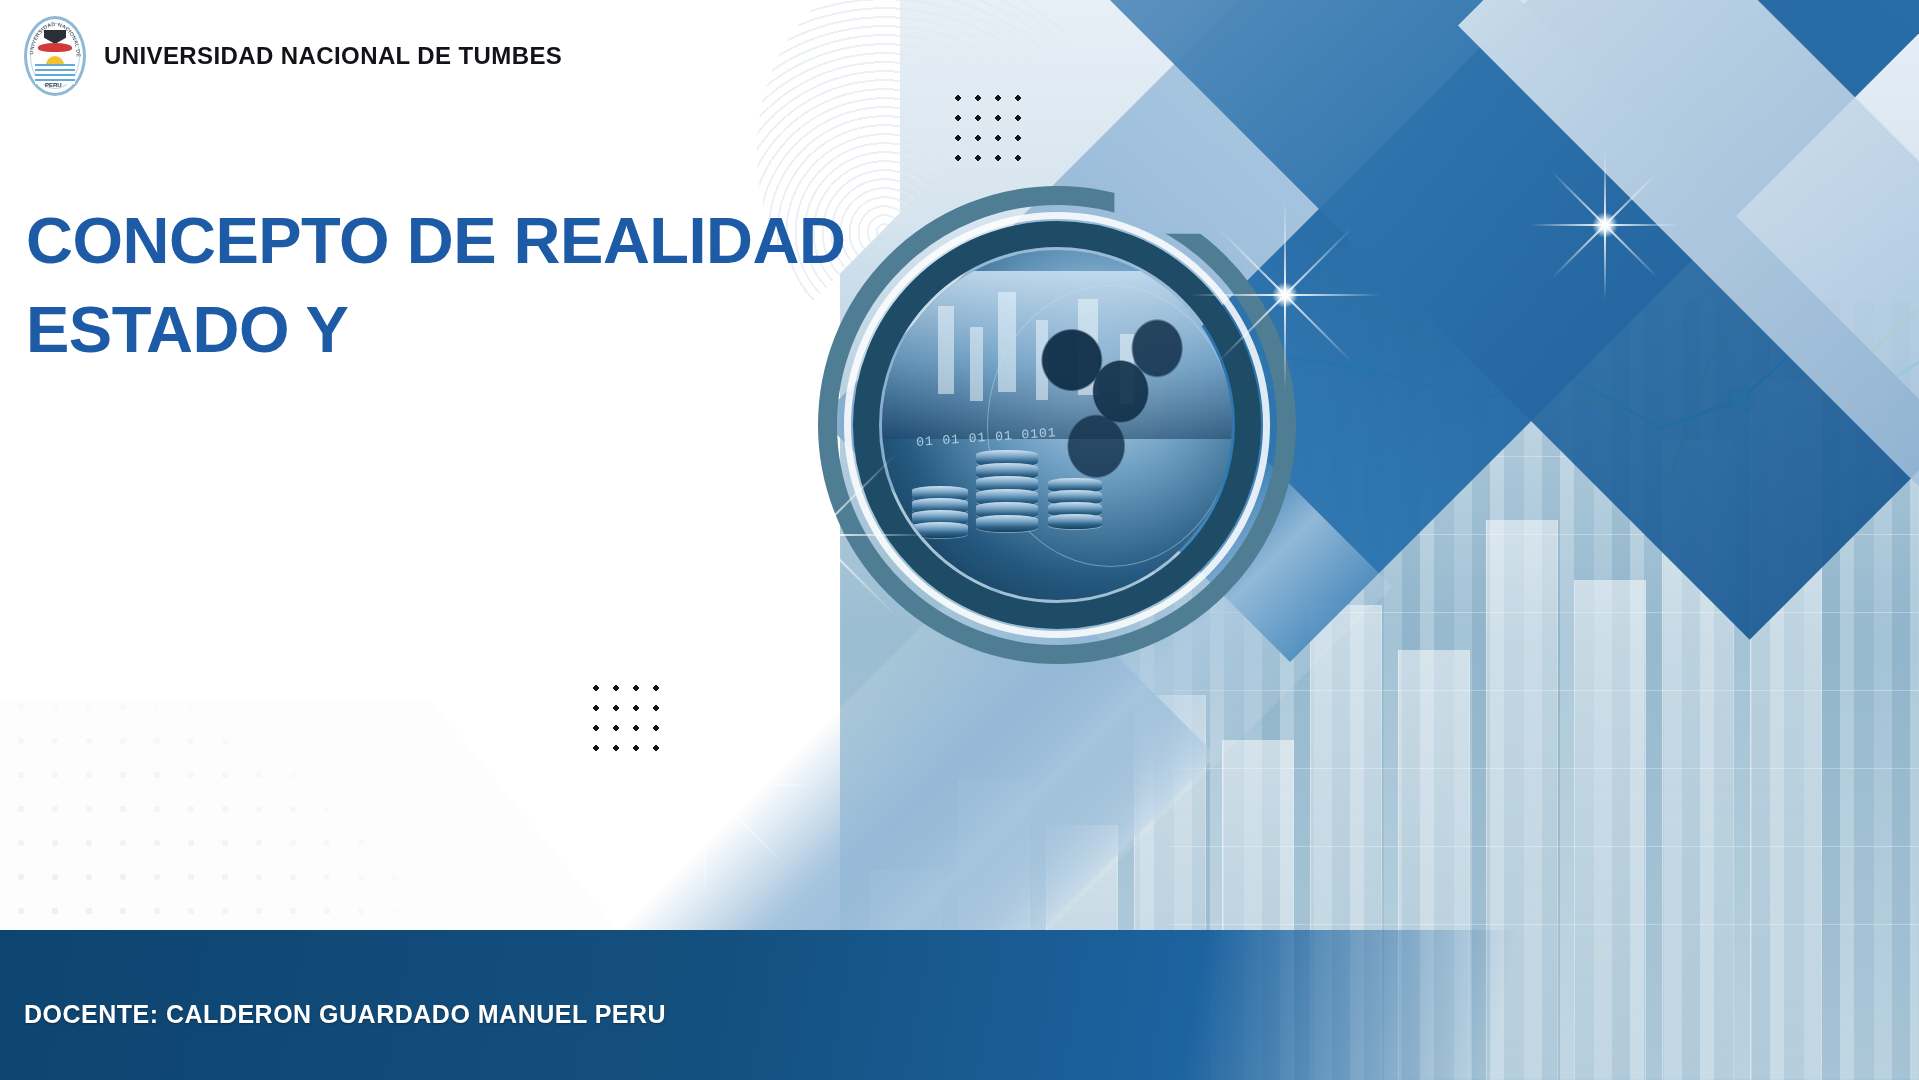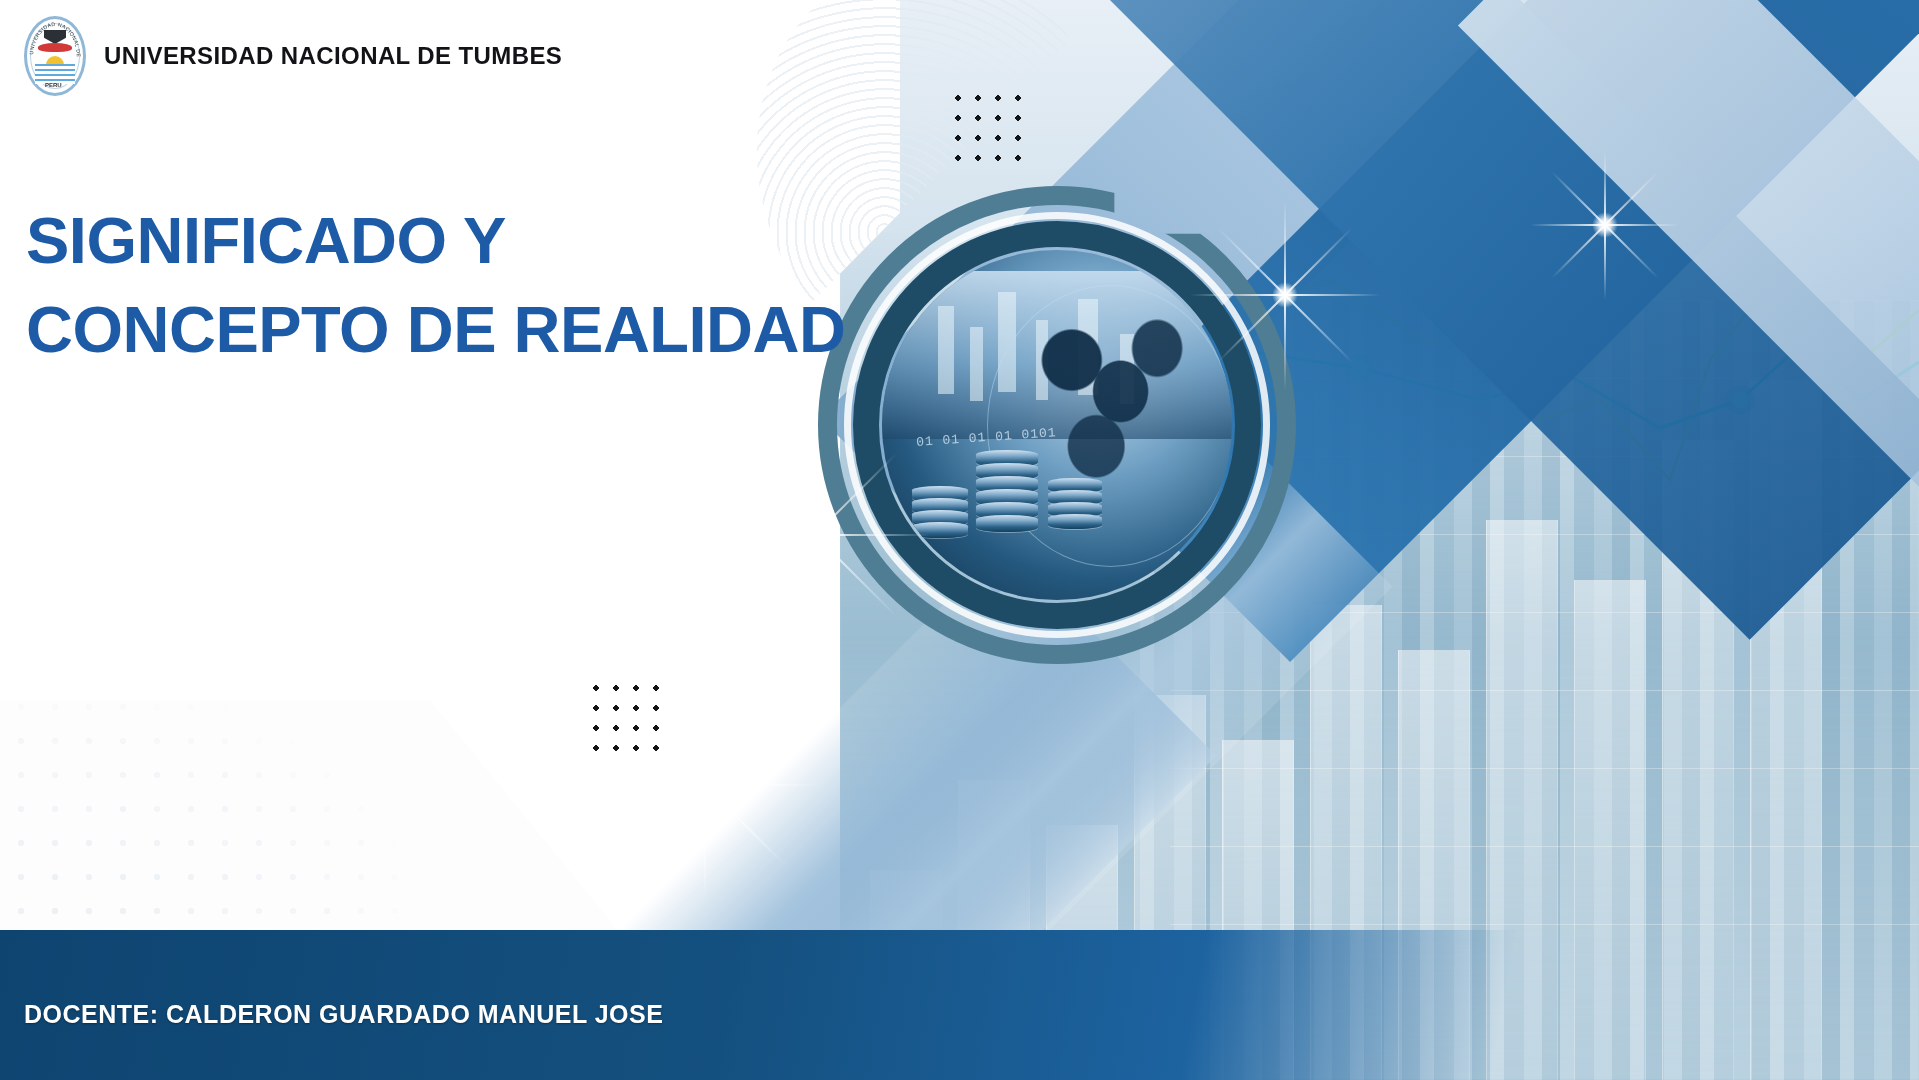--- a/index.html
+++ b/index.html
@@ -331,21 +331,21 @@
       <div class="crest"></div>
       <div class="ribbon"></div>
       <div class="sun"></div>
       <div class="waves"></div>
       <div class="base">PERU</div>
     </div>
     <div class="uni-name">UNIVERSIDAD NACIONAL DE TUMBES</div>
   </div>
 
   <div class="title">
-    <span class="ln">SIGNIFICADO Y</span>
     <span class="ln">CONCEPTO DE REALIDAD</span>
+    <span class="ln">ESTADO Y</span>
   </div>
 
   <div class="footer">
-    <div class="txt">DOCENTE: CALDERON GUARDADO MANUEL JOSE</div>
+    <div class="txt">DOCENTE: CALDERON GUARDADO MANUEL PERU</div>
   </div>
 
 </div>
 
 </body></html>

